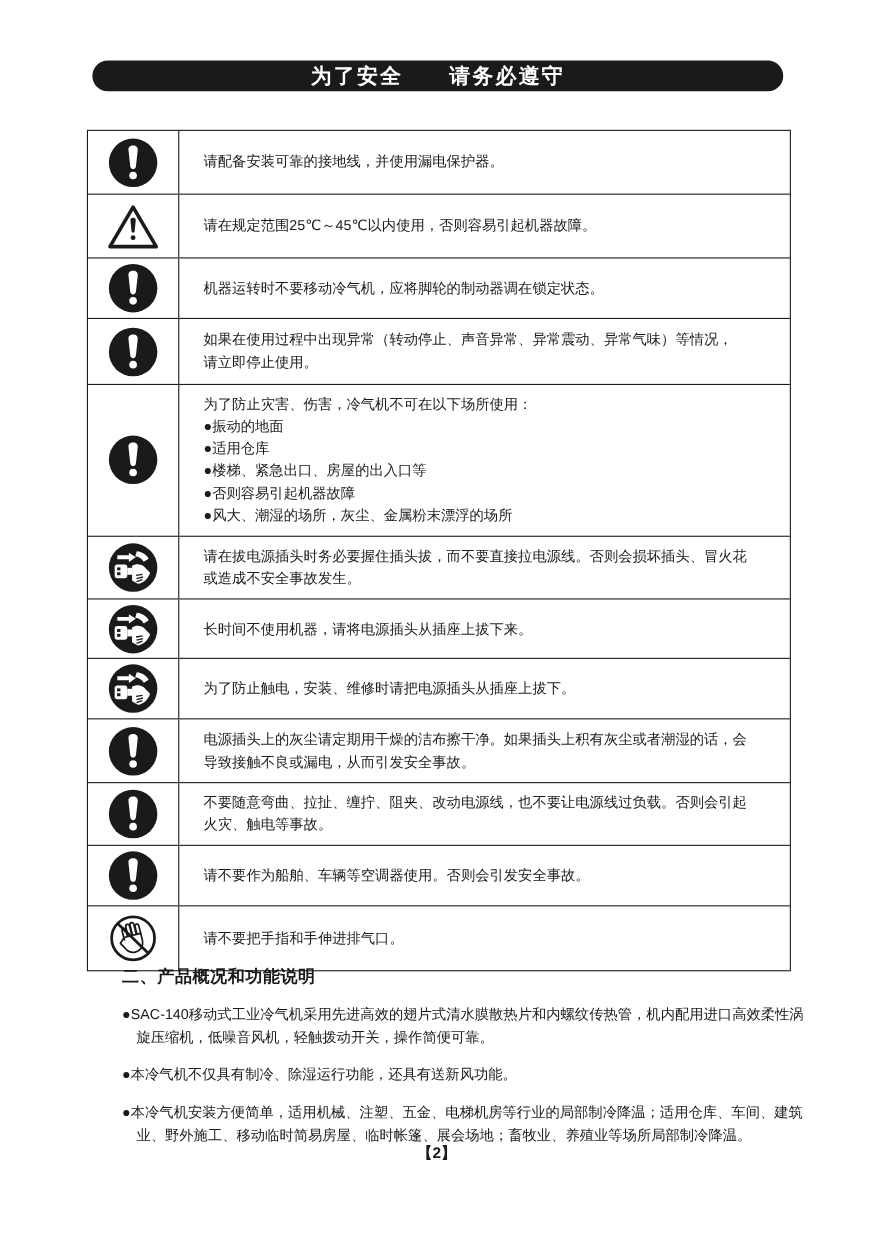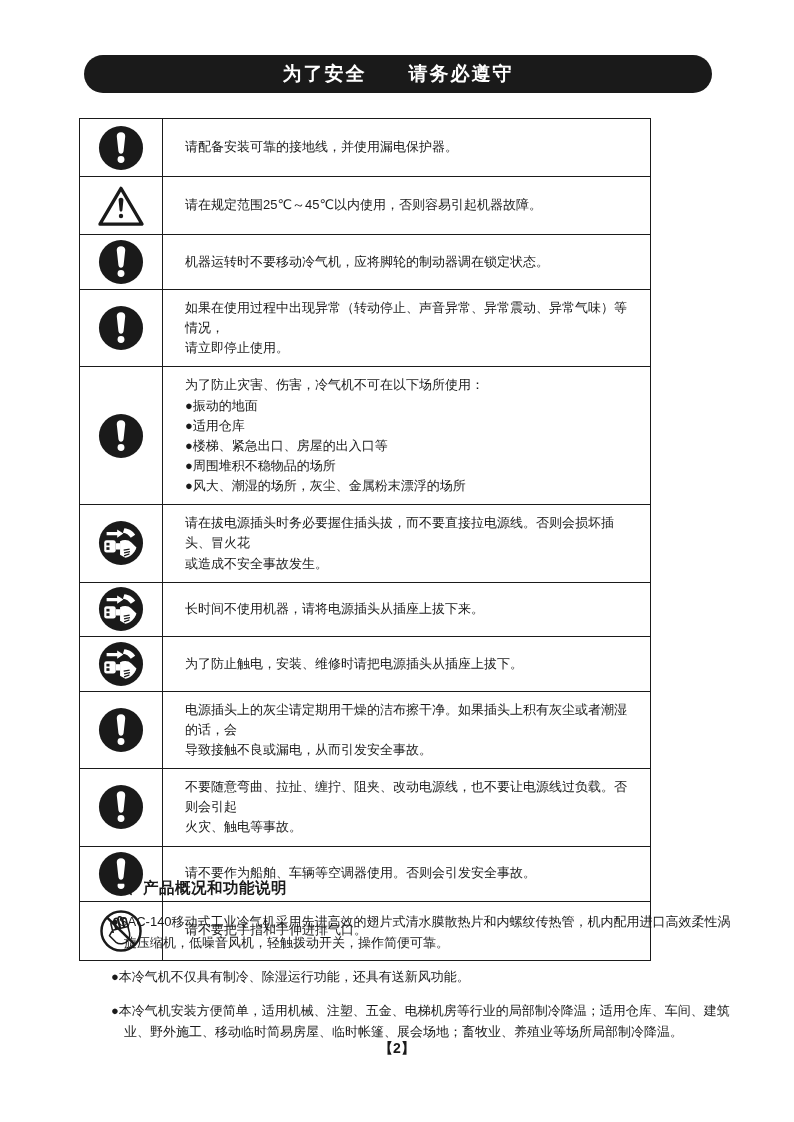--- a/index.html
+++ b/index.html
@@ -4,30 +4,30 @@
 <style>
   * { margin:0; padding:0; box-sizing:border-box; }
   html,body { background:#e8e8e8; }
   body { font-family:"Liberation Sans","DejaVu Sans",sans-serif; }
   .page {
     position:relative; width:794px; height:1122px; margin:0 auto;
     background:#ffffff; color:#1a1a1a; overflow:hidden;
   }
   
   .title-pill {
-    position:absolute; left:84px; top:55px; width:628px; height:38px;
+    position:absolute; left:84px; top:55px; width:628px; height:28px;
     background:#1a1a1a; border-radius:19px;
     display:flex; align-items:center; justify-content:center; gap:42px;
   }
   .title-pill span {
     color:#ffffff; font-size:19px; font-weight:bold; letter-spacing:2px;
   }
   
   .safety-table {
-    position:absolute; left:79px; top:118px; width:572px;
+    position:absolute; left:79px; top:118px; width:640px;
     border:1.6px solid #1a1a1a;
   }
   .srow { display:flex; border-bottom:1.6px solid #1a1a1a; }
   .srow:last-child { border-bottom:none; }
   .icon-cell {
     width:83px; flex:0 0 83px; border-right:1.6px solid #1a1a1a;
     display:flex; align-items:center; justify-content:center;
   }
   .text-cell {
     flex:1; padding:8px 14px 8px 22px;
@@ -144,21 +144,21 @@
       <div class="icon-cell">
           <svg width="46" height="46" viewBox="0 0 48 48">
             <use href="#ico-mandatory"></use>
           </svg>
         </div>
       <div class="text-cell">
         <div class="sub-line">为了防止灾害、伤害，冷气机不可在以下场所使用：</div>
         <div class="sub-line">●振动的地面</div>
         <div class="sub-line">●适用仓库</div>
         <div class="sub-line">●楼梯、紧急出口、房屋的出入口等</div>
-        <div class="sub-line">●周围堆积不稳物品的场所</div>
+        <div class="sub-line">●否则容易引起机器故障</div>
         <div class="sub-line">●风大、潮湿的场所，灰尘、金属粉末漂浮的场所</div>
       </div>
     </div>
 
     <div class="srow h57">
       <div class="icon-cell">
           <svg width="46" height="46" viewBox="0 0 48 48">
             <use href="#ico-unplug"></use>
           </svg>
         </div>

